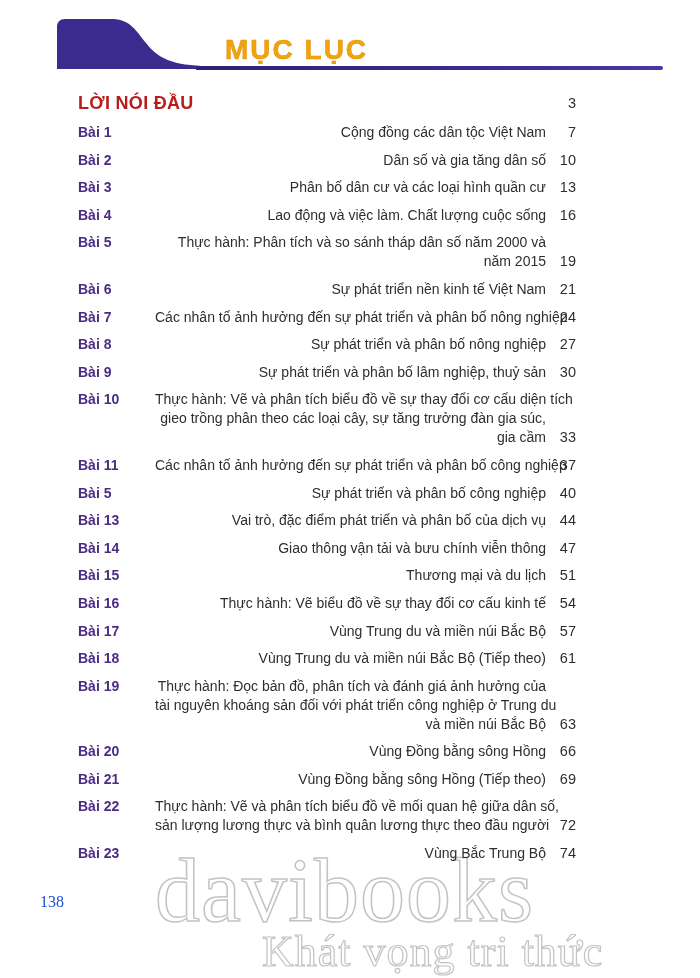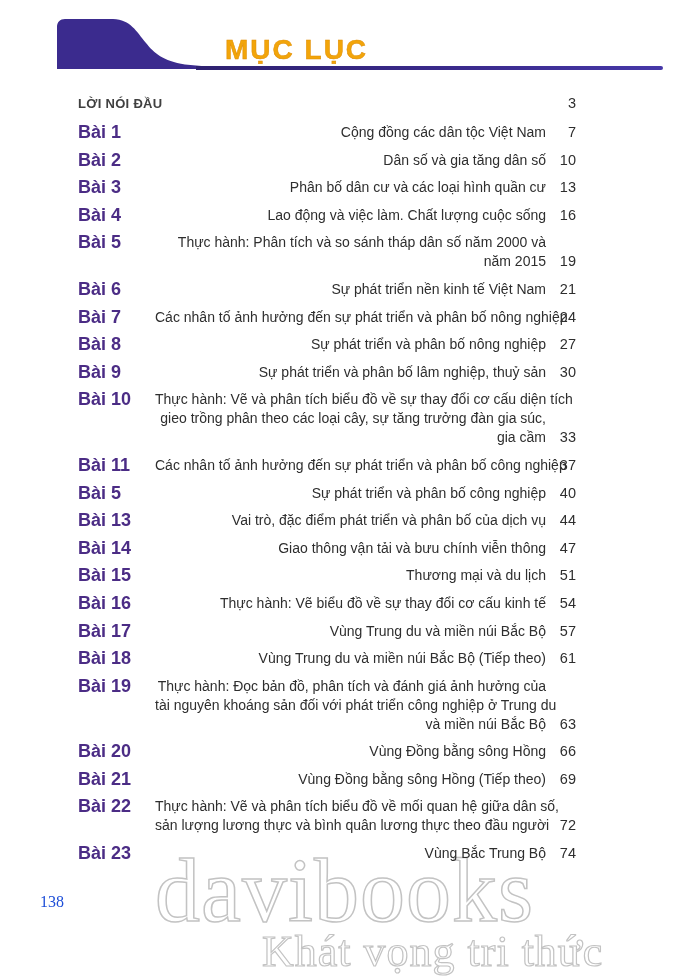--- a/index.html
+++ b/index.html
@@ -19,33 +19,33 @@
     background:linear-gradient(to right,#2e2170,#3b2b8e 60%,#4638a8);
     border-radius:0 2px 2px 0;
   }
   
   .toc{
     position:absolute;left:78px;top:94px;width:498px;z-index:2;
   }
   .row{display:flex;align-items:flex-end;margin-bottom:8.6px;}
   .row .label{
     width:77px;flex:0 0 77px;align-self:flex-start;
-    font-size:18px;font-weight:bold;color:#4b2c85;line-height:19px;
+    font-size:14px;font-weight:bold;color:#4b2c85;line-height:19px;
   }
   .row .titles{flex:1 1 auto;min-width:0;text-align:right;}
   .row .titles .tline{
     font-size:14px;color:#2e2e2e;line-height:19px;white-space:nowrap;
   }
   .row .page{
     flex:0 0 30px;width:30px;text-align:right;
     font-size:14.5px;color:#2e2e2e;line-height:19px;
   }
   .preface{margin-bottom:10px;}
   .preface .plabel{
-    flex:1 1 auto;font-size:13px;font-weight:bold;color:#404040;
+    flex:1 1 auto;font-size:18px;font-weight:bold;color:#b91c1c;
     letter-spacing:0.3px;line-height:19px;
   }
   
   .folio{
     position:absolute;left:40px;top:893px;
     font-family:"Liberation Serif",serif;font-size:16px;color:#1d4ed8;z-index:2;
   }
   .watermark{position:absolute;left:0;top:0;width:676px;height:978px;z-index:1;pointer-events:none;}
   .wm-brand{
     position:absolute;left:155px;top:846px;

